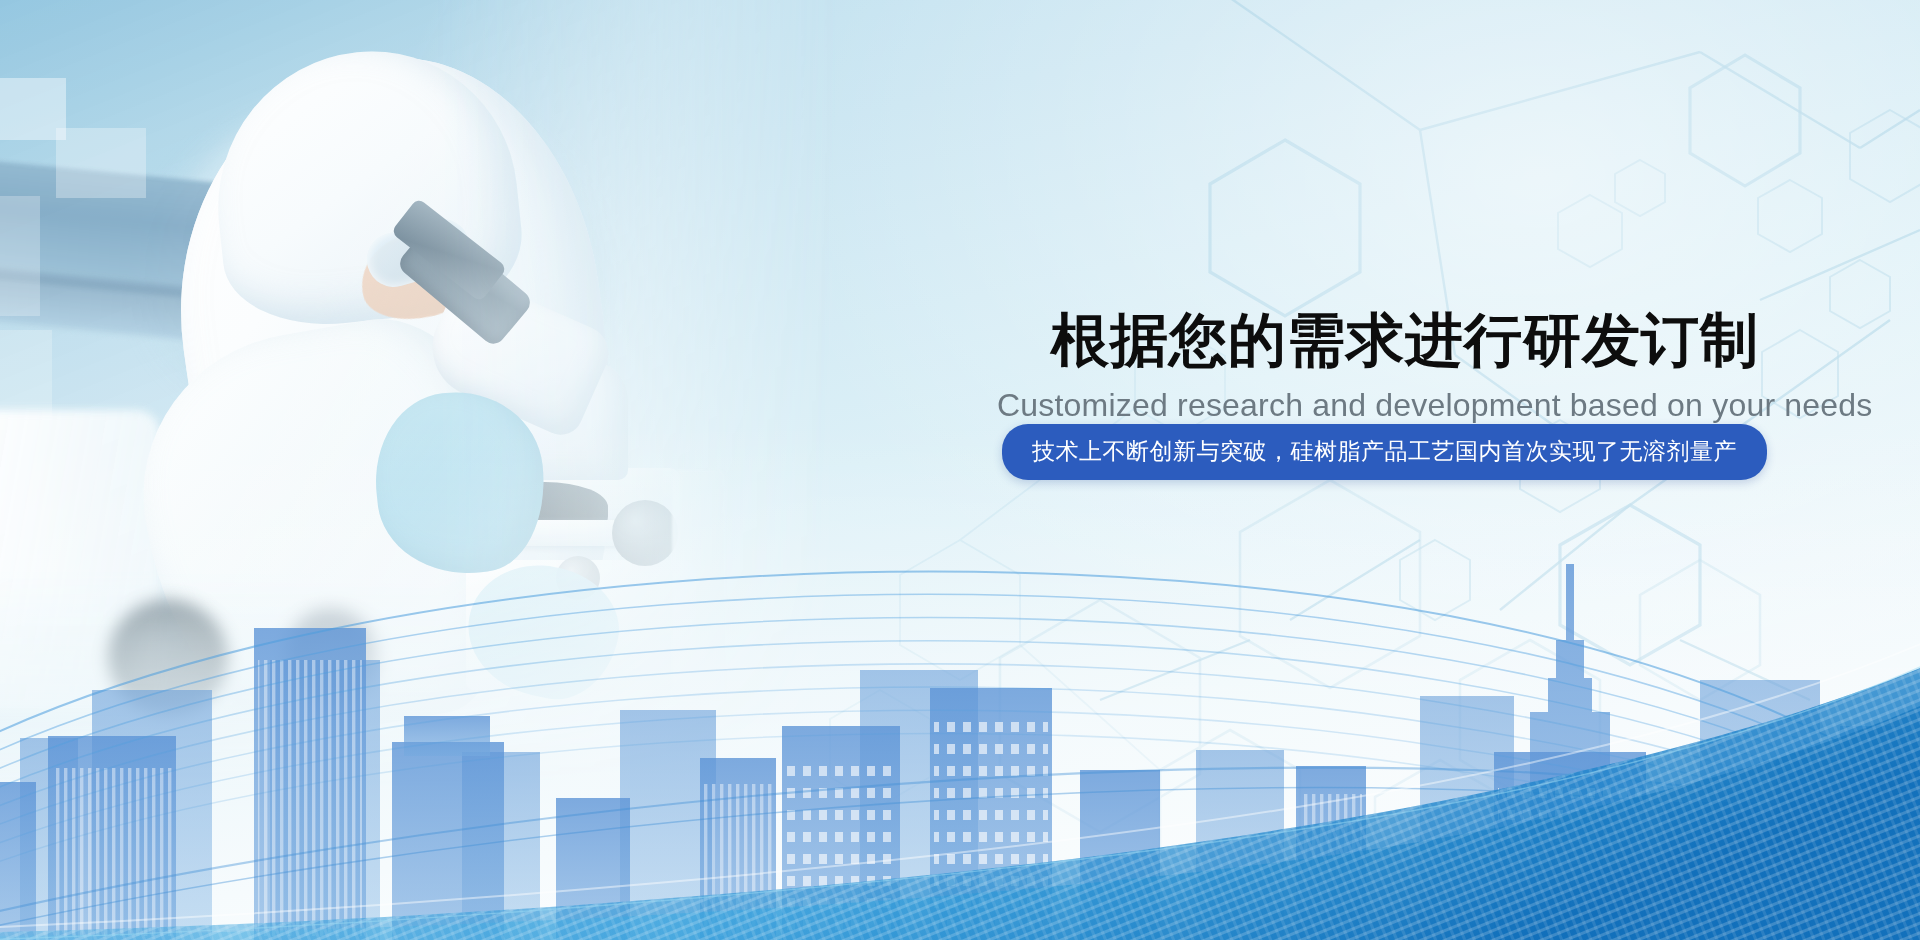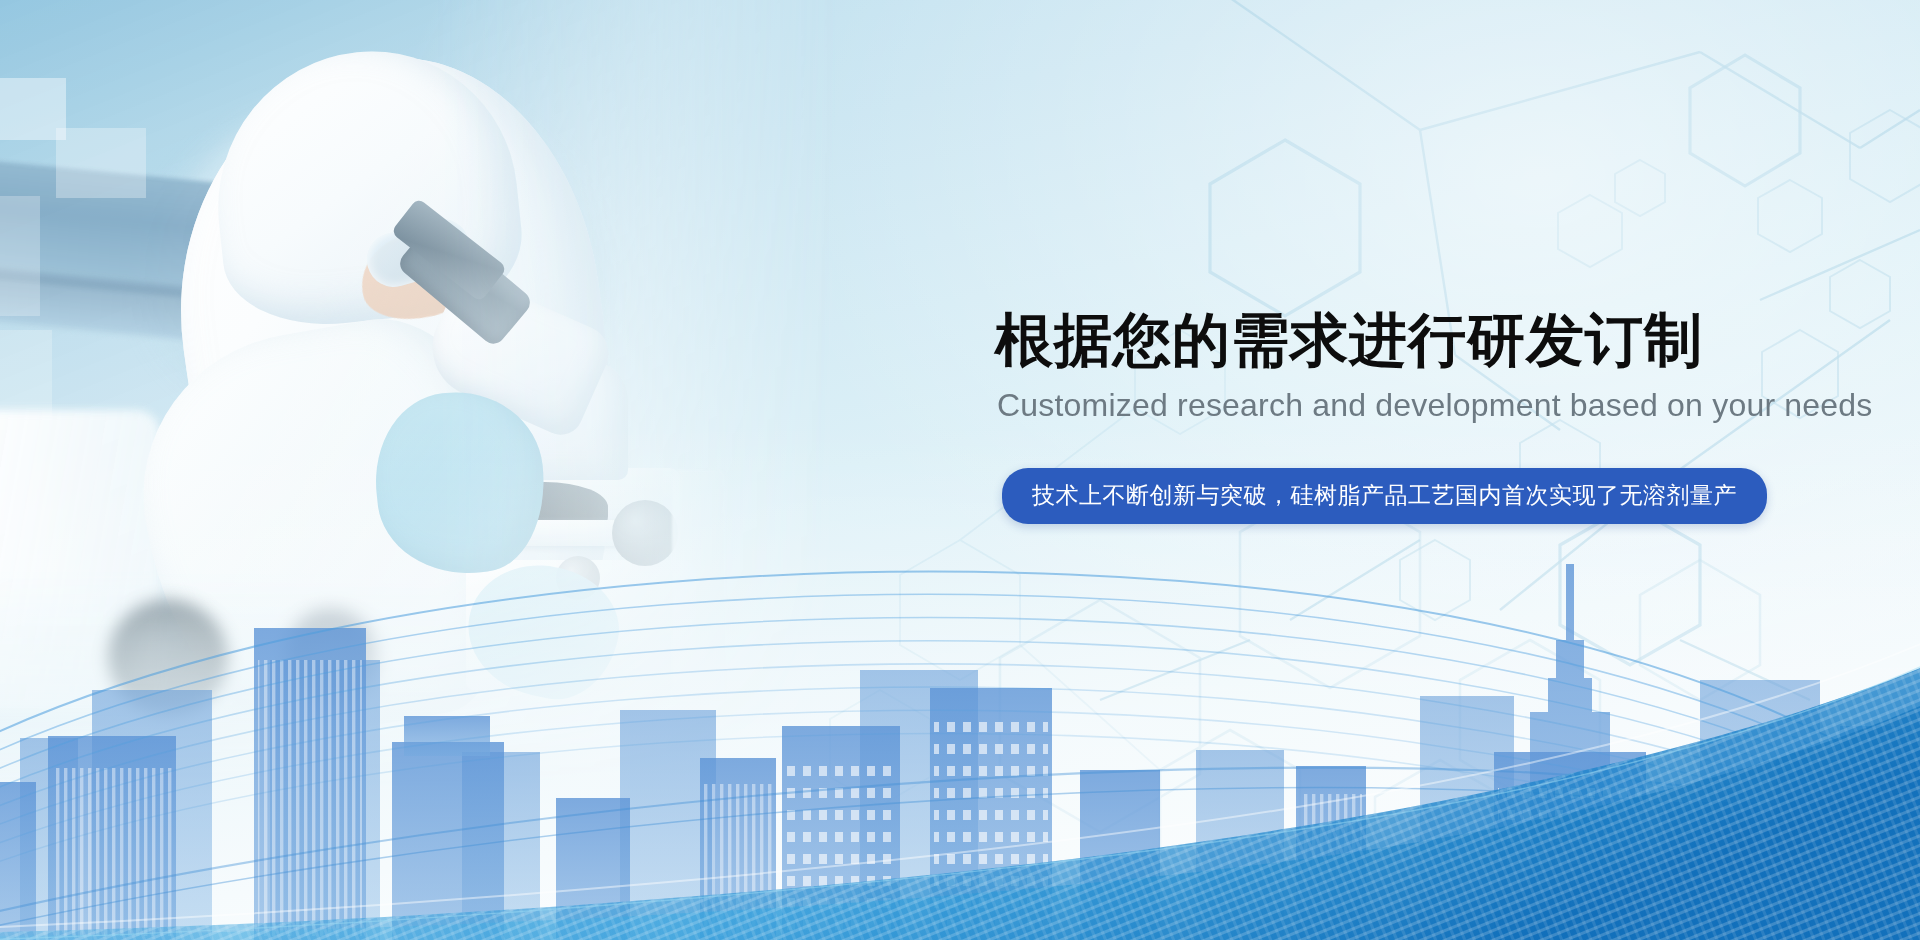--- a/index.html
+++ b/index.html
@@ -211,33 +211,33 @@
   }
   .headline{
     margin:0;
     font-size:58px;
     line-height:1.05;
     font-weight:bold;
     color:#0d0d0d;
     letter-spacing:1px;
     white-space:nowrap;
     font-family:"Liberation Sans","DejaVu Sans",sans-serif;
+    text-align:center;
   }
   .subhead{
     margin:16px 0 0 2px;
     font-size:32px;
     color:#6d7a83;
     letter-spacing:.2px;
     font-weight:normal;
     white-space:nowrap;
     font-family:"Liberation Sans","DejaVu Sans",sans-serif;
   }
   .badge{
     display:inline-block;
-    margin-top:44px;
     margin-left:7px;
     padding:12px 30px 13px;
     border-radius:26px;
     background:#2c5cbe;
     color:#ffffff;
     font-size:23px;
     letter-spacing:.5px;
     white-space:nowrap;
     box-shadow:0 3px 10px rgba(30,70,150,.22);
     font-family:Liberation Serif, serif;

